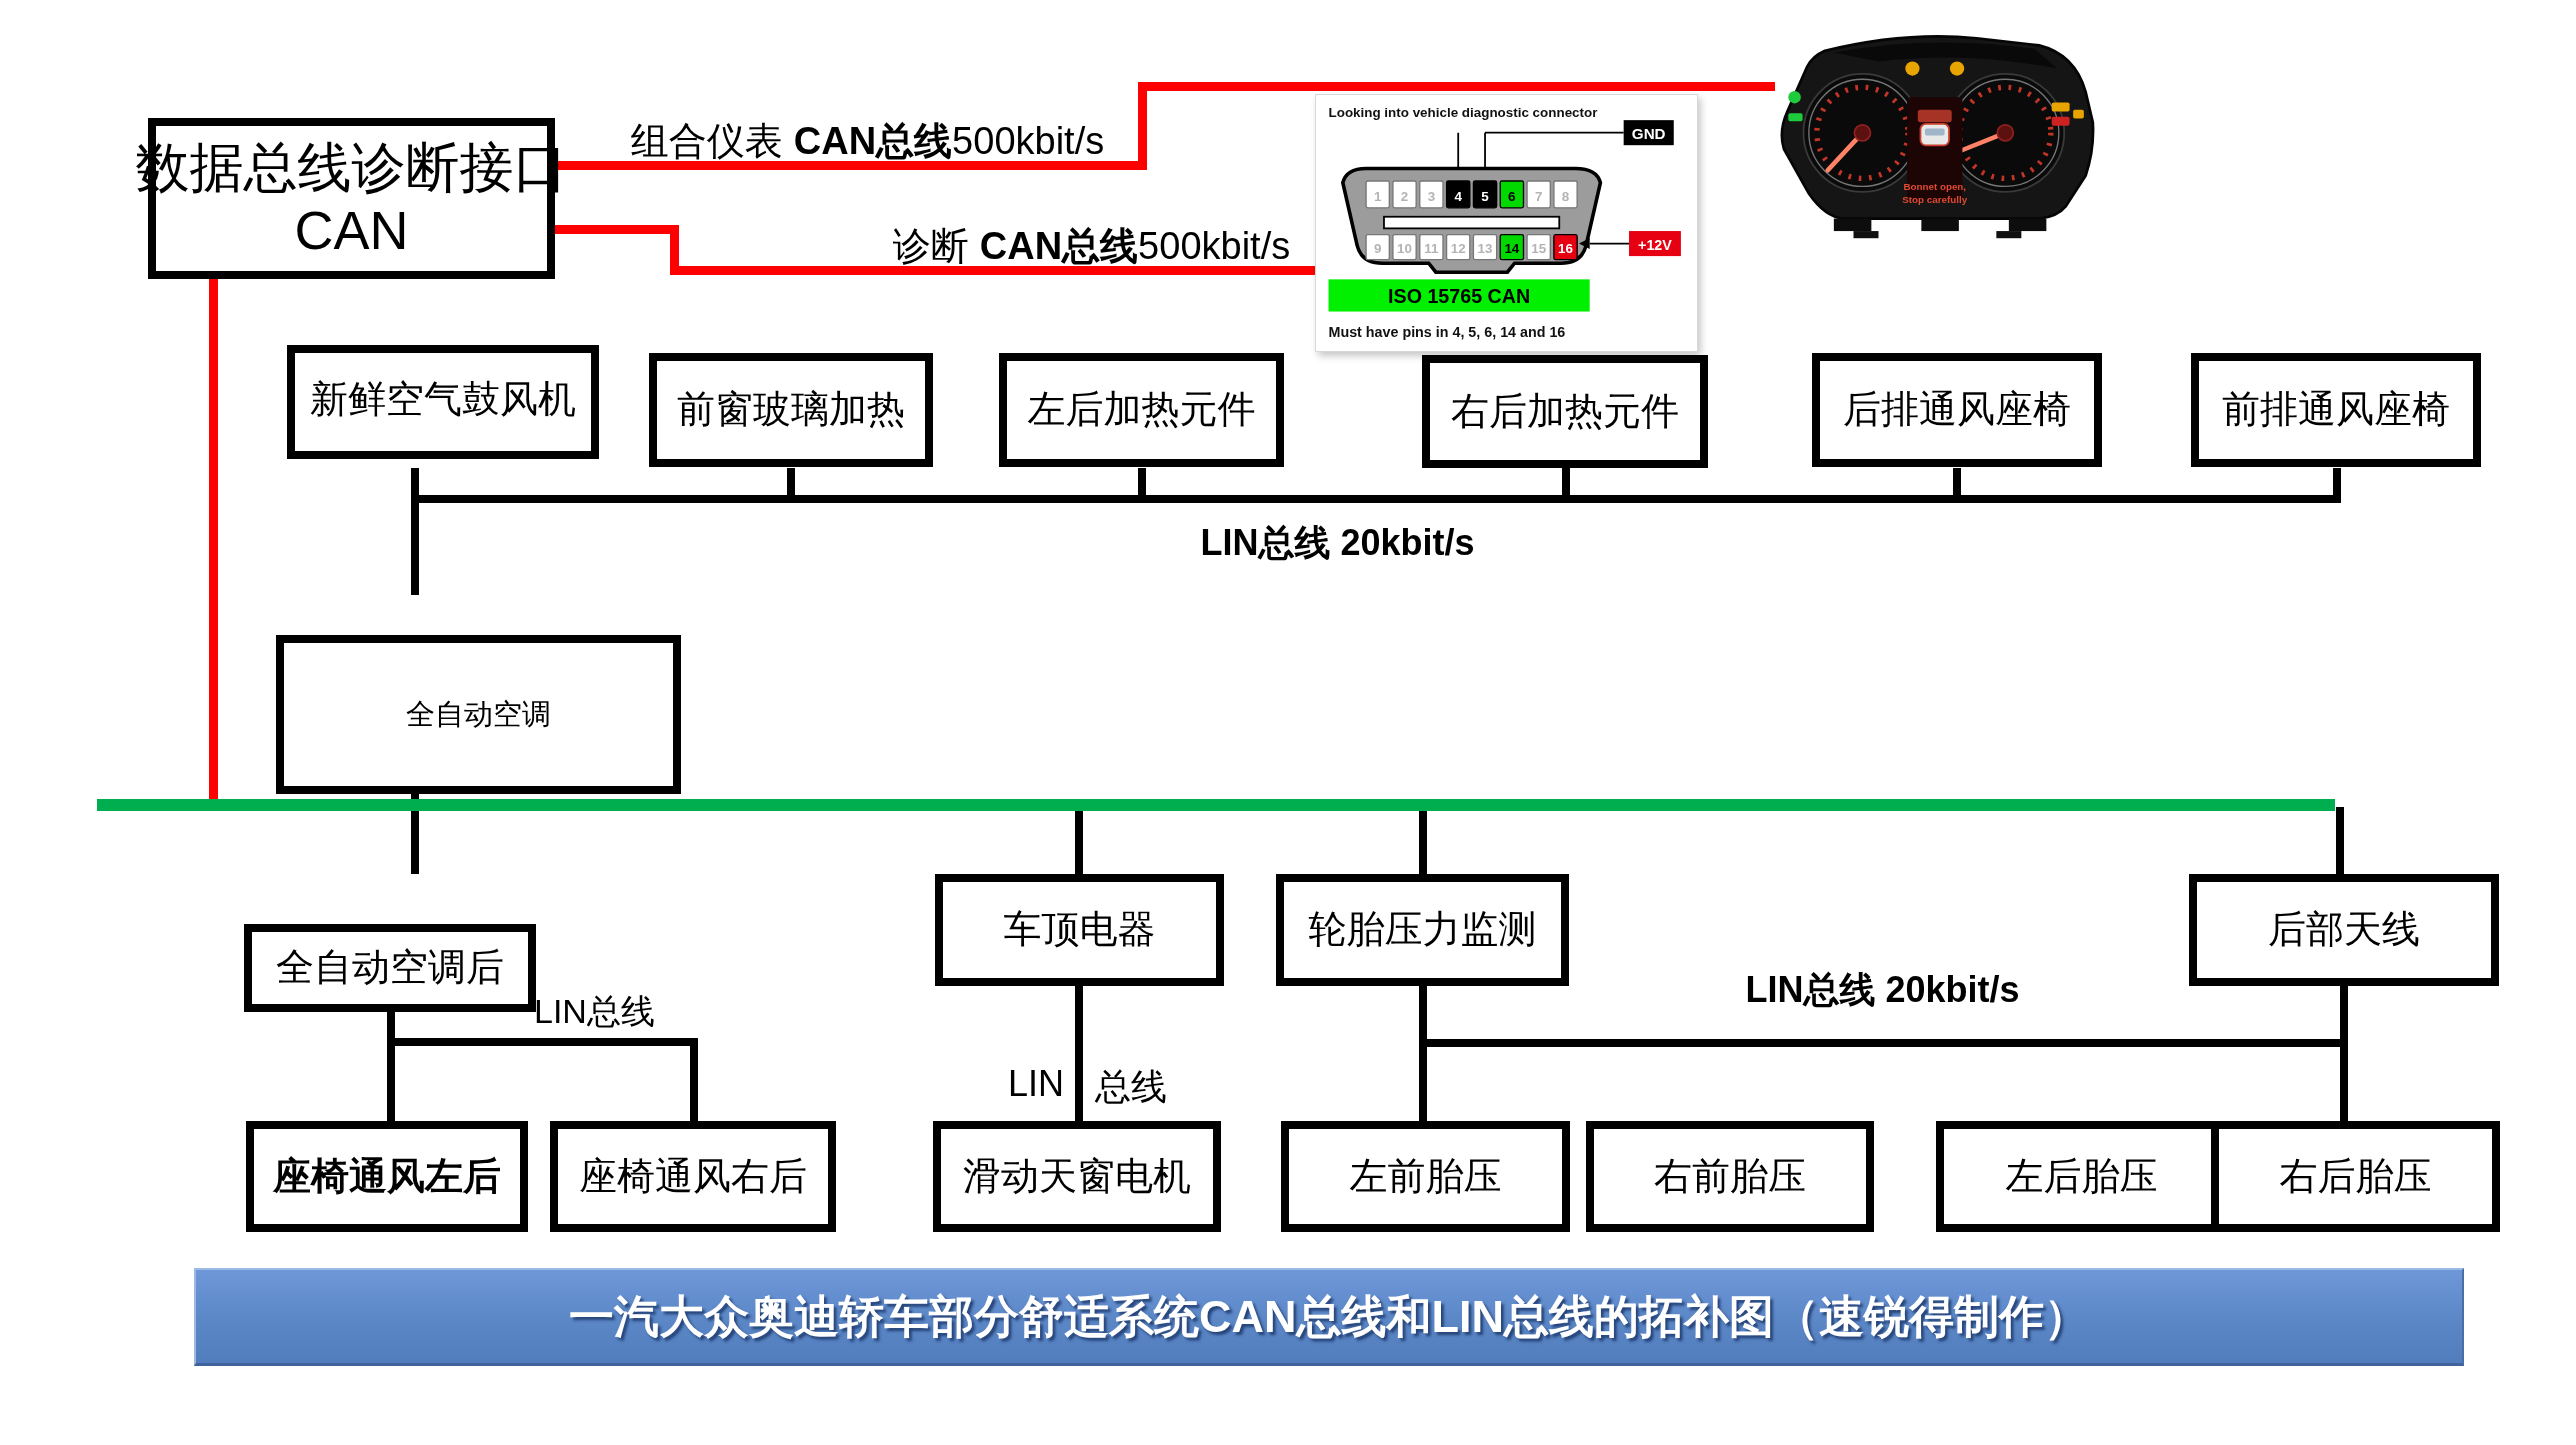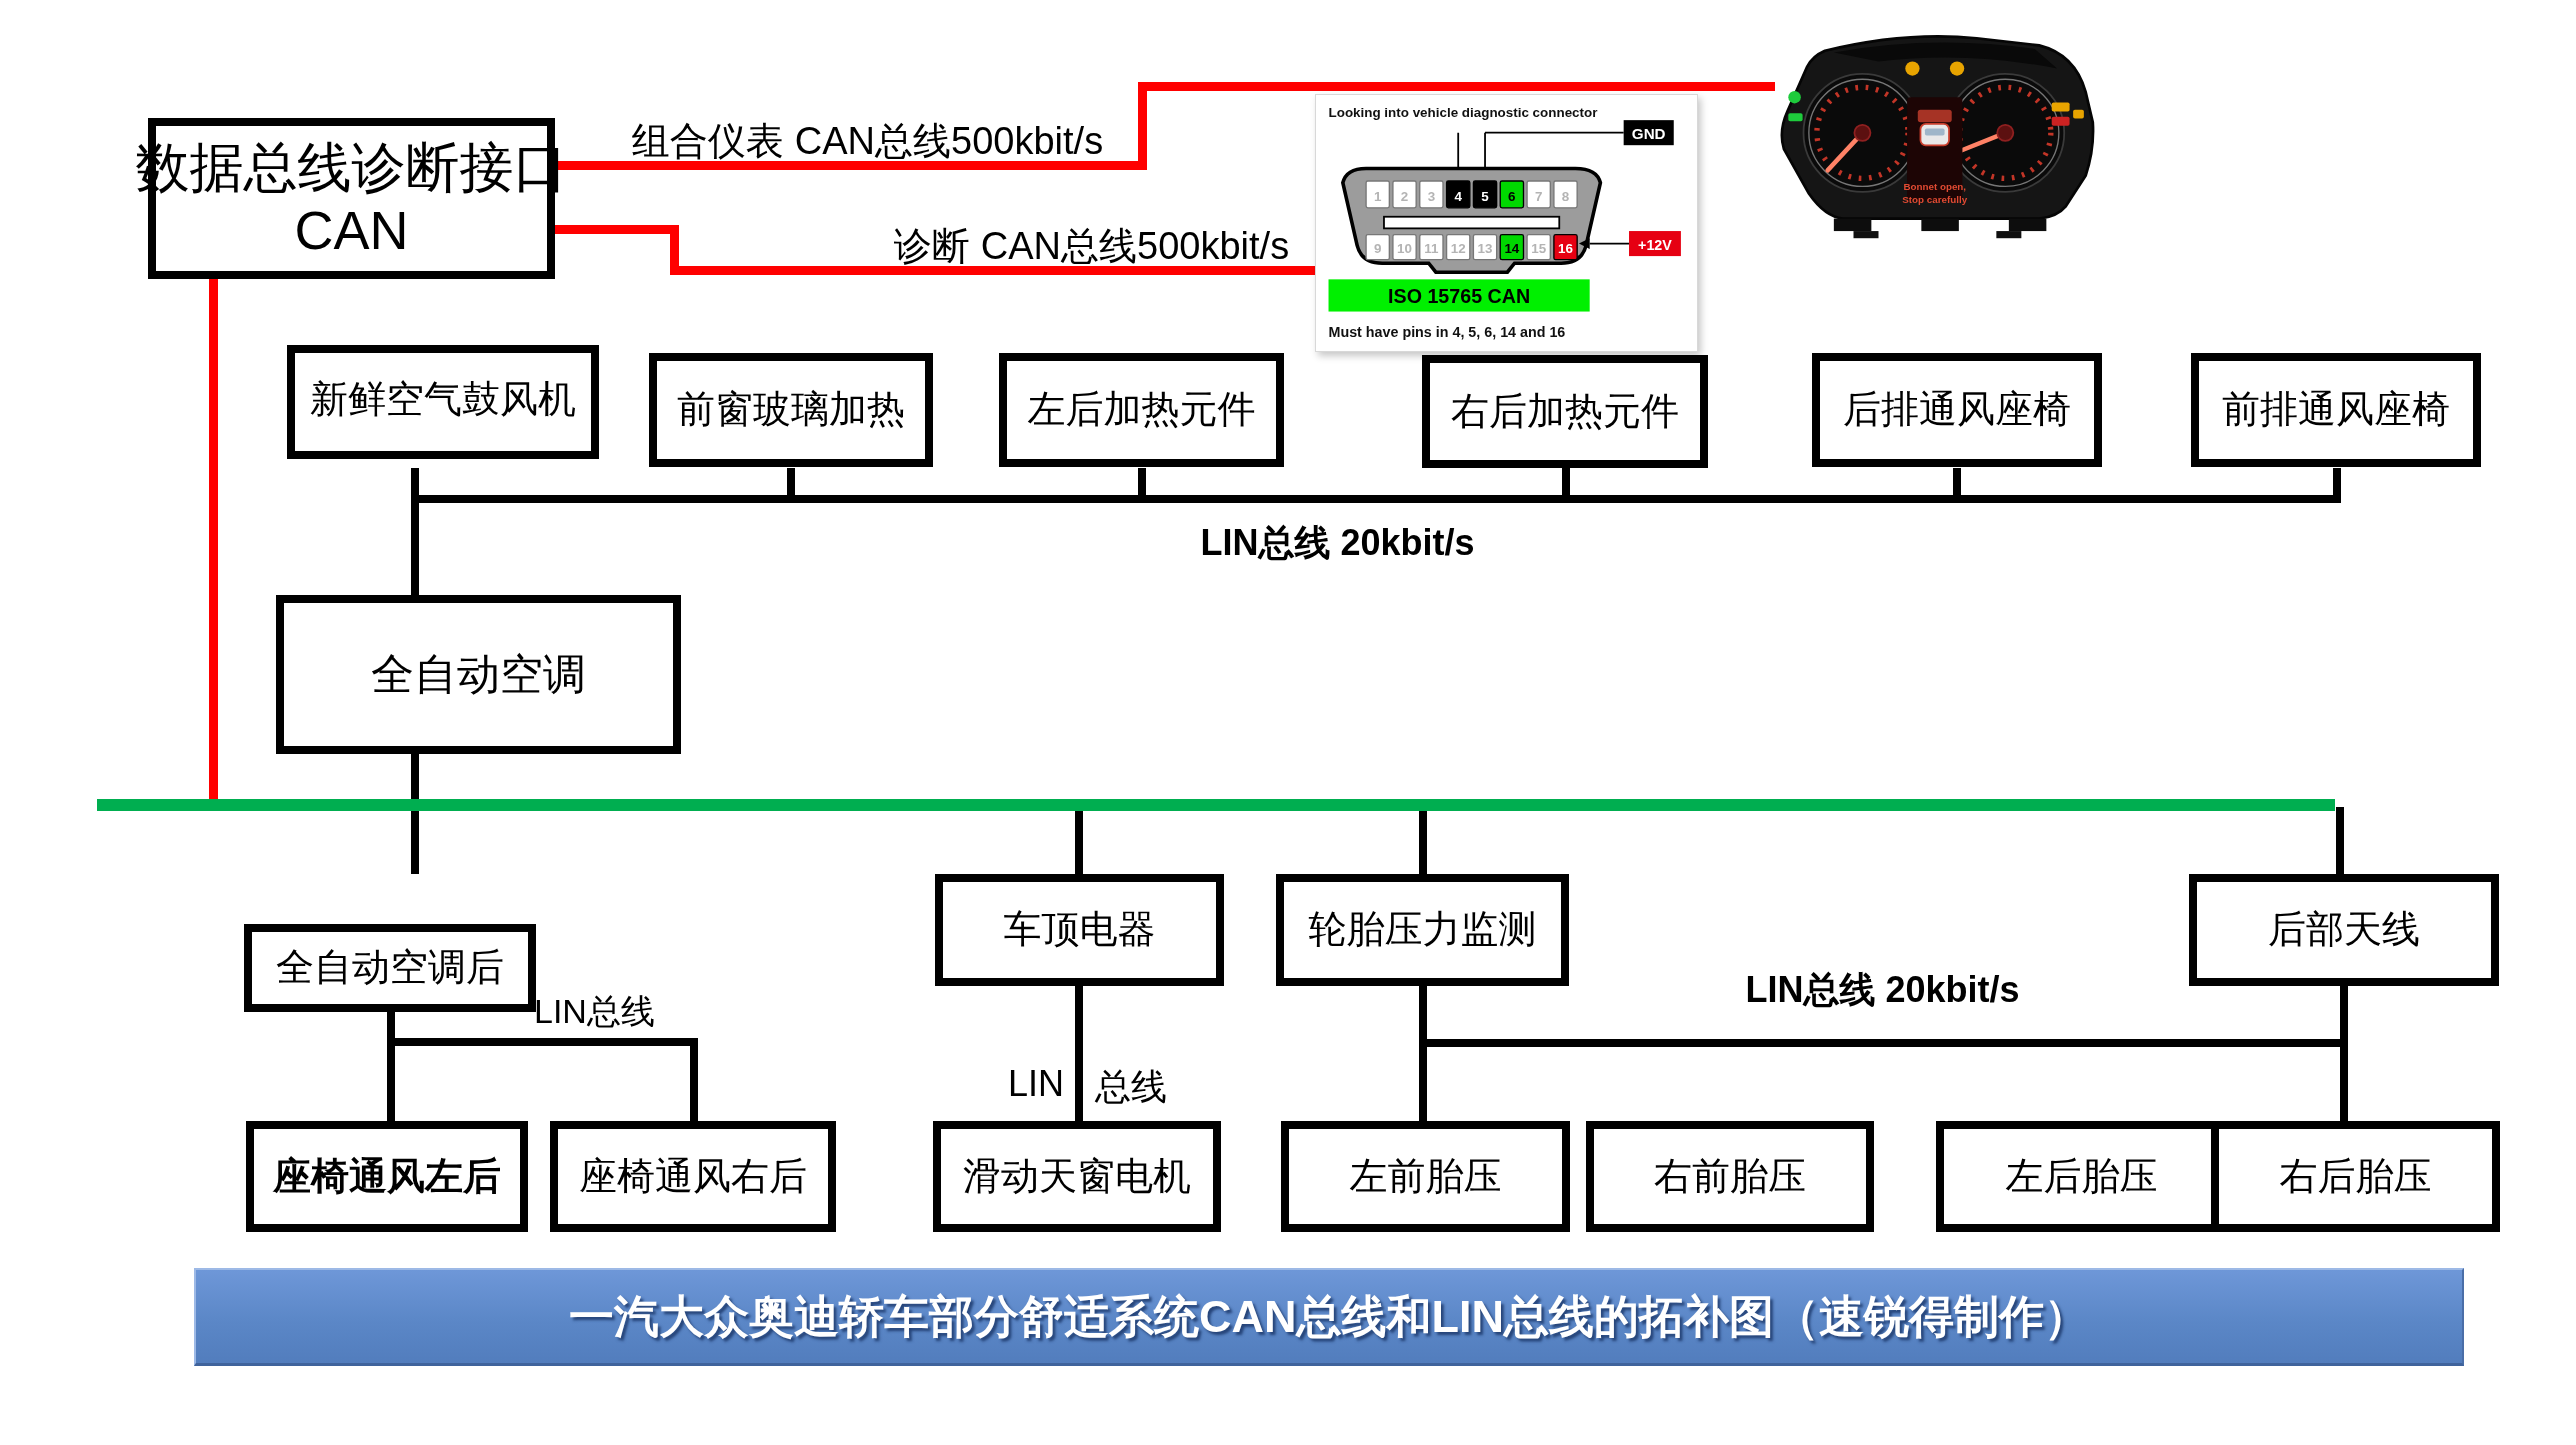--- a/index.html
+++ b/index.html
@@ -1,27 +1,27 @@
 <!DOCTYPE html>
 <html style="font-size:14.3px"><head>
 <meta charset="utf-8">
 <style>
   html,body{margin:0;padding:0;background:#fff;}
   .stage{position:relative;width:2576px;height:1445px;background:#fff;overflow:hidden;
          font-family:"Liberation Sans","DejaVu Sans",sans-serif;color:#000;}
   .node{position:absolute;box-sizing:border-box;border:8px solid #000;background:#fff;
         display:flex;align-items:center;justify-content:center;text-align:center;
         font-size:38px;line-height:1.15;white-space:nowrap;}
-  .node.big{font-size:43px;}
+  .node.big{font-size:29px;margin-top:40px;}
   .gateway{font-size:54px;flex-direction:column;}
   .ln{position:absolute;background:#000;}
   .red{background:#FF0000;}
   .green{background:#00AE50;}
   .lbl{position:absolute;font-size:38px;white-space:nowrap;}
-  .lbl .b{font-weight:normal;margin-left:11px;}
+  .lbl .b{font-weight:bold;margin-left:11px;}
   .lbl.bold{font-weight:bold;}
   .lbl.center{text-align:center;}
   .obd-panel{position:absolute;left:1315px;top:94px;width:381px;height:256px;background:#fff;
              border:0.9px solid #d8d8d8;box-shadow:2.7px 3.6px 7.2px rgba(0,0,0,.22);}
   .cluster-wrap{position:absolute;left:1771px;top:15px;width:340px;height:225px;}
   svg{display:block;}
   svg text{font-family:"Liberation Sans","DejaVu Sans",sans-serif;}
   .banner{position:absolute;left:194px;top:1268px;width:2270px;height:98px;
           background:linear-gradient(#6e97d8,#5b87c7 55%,#527dbd);
           border-top:2.7px solid #9db9e6;border-left:2.7px solid #9db9e6;

